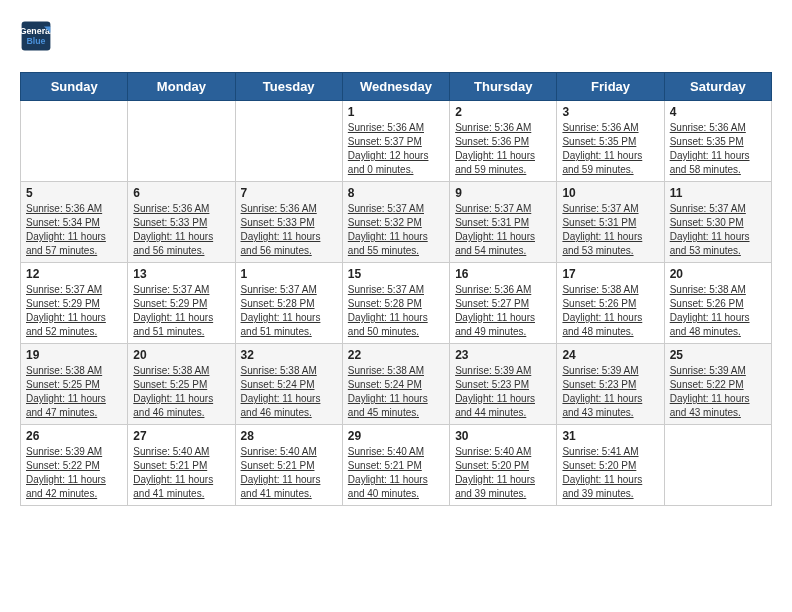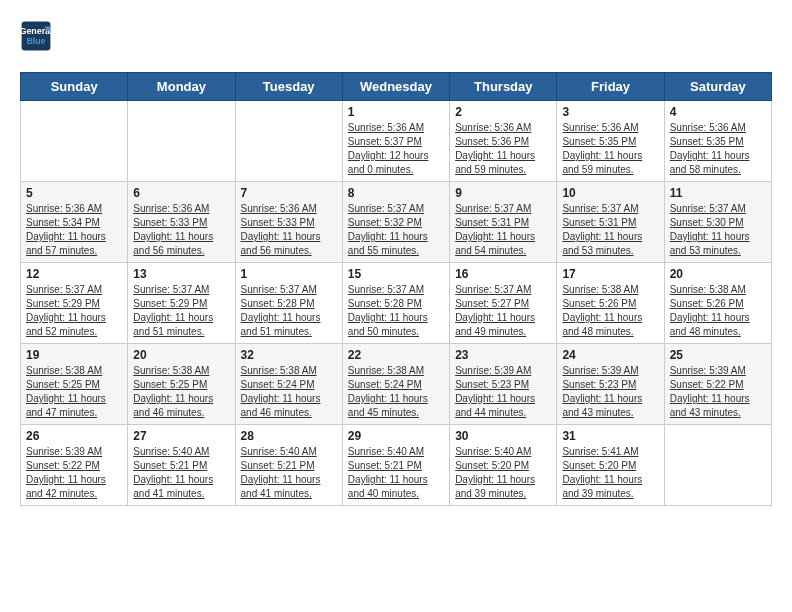--- a/index.html
+++ b/index.html
@@ -220,21 +220,21 @@
         </td>
         <td>
           <div class="day-number">15</div>
           <div class="day-info">Sunrise: 5:37 AM
 Sunset: 5:28 PM
 Daylight: 11 hours
 and 50 minutes.</div>
         </td>
         <td>
           <div class="day-number">16</div>
-          <div class="day-info">Sunrise: 5:37 AM
+          <div class="day-info">Sunrise: 5:36 AM
 Sunset: 5:27 PM
 Daylight: 11 hours
 and 49 minutes.</div>
         </td>
         <td>
           <div class="day-number">17</div>
           <div class="day-info">Sunrise: 5:38 AM
 Sunset: 5:26 PM
 Daylight: 11 hours
 and 48 minutes.</div>

